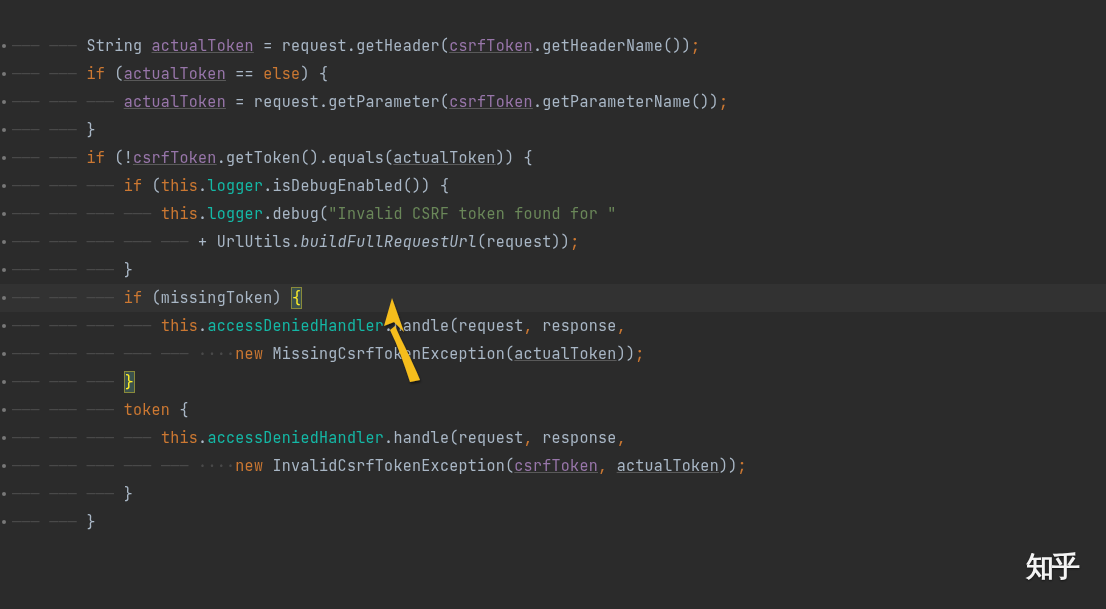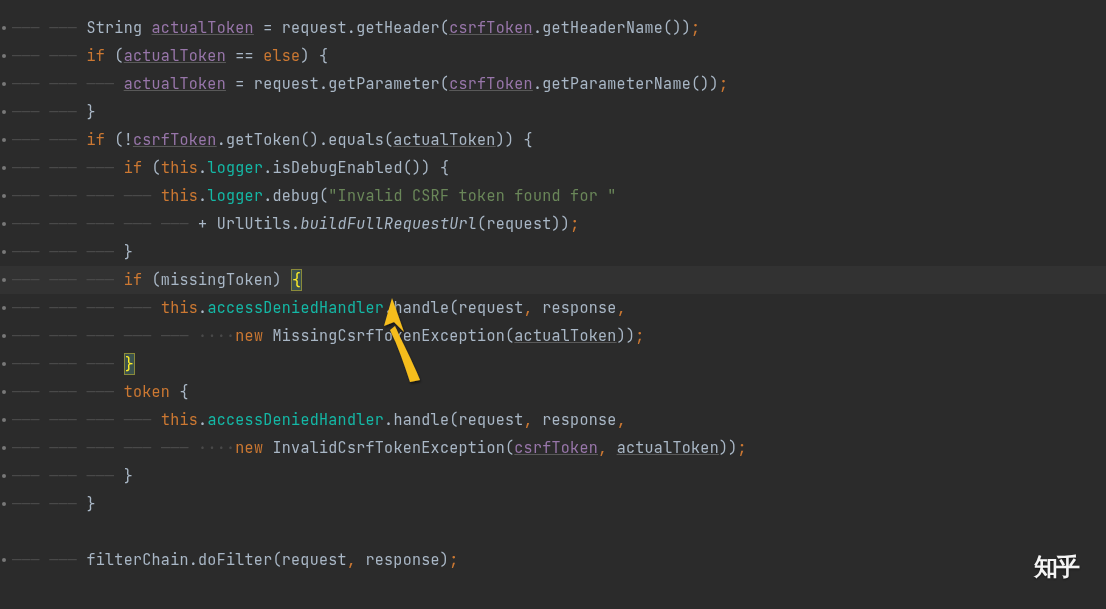--- a/index.html
+++ b/index.html
@@ -10,21 +10,21 @@
     line-height: 28px;
     color: #a9b7c6;
     width: 1106px;
     height: 609px;
     overflow: hidden;
     position: relative;
     letter-spacing: 0.3px;
   }
   .editor {
     position: relative;
-    padding-top: 14px;
+    padding-top: 32px;
   }
   .line {
     display: flex;
     white-space: pre;
     height: 28px;
     align-items: center;
   }
   .line.hl { background: #323232; }
   .gutter {
     width: 8px;
@@ -54,21 +54,21 @@
     left: 380px;
     top: 298px;
     pointer-events: none;
   }
   .watermark {
     position: absolute;
     right: 28px;
     bottom: 28px;
     color: #ffffff;
     font-family: "PingFang SC", "Helvetica Neue", sans-serif;
-    font-size: 24px;
+    font-size: 28px;
     opacity: 0.95;
     display: flex;
     align-items: center;
     gap: 8px;
     text-shadow: 0 1px 2px rgba(0,0,0,.6);
   }
   .watermark .zhihu-glyph {
     font-weight: bold;
     letter-spacing: -2px;
   }
@@ -89,21 +89,20 @@
     <div class="line hl"><div class="gutter"><div class="dot"></div></div><div class="code"><span class="ws">———</span><span class="ws">&nbsp;</span><span class="ws">———</span><span class="ws">&nbsp;</span><span class="ws">———</span><span class="ws">&nbsp;</span><span class="kw">if</span><span class="ident"> (missingToken) </span><span class="bracket-match">{</span></div></div>
     <div class="line"><div class="gutter"><div class="dot"></div></div><div class="code"><span class="ws">———</span><span class="ws">&nbsp;</span><span class="ws">———</span><span class="ws">&nbsp;</span><span class="ws">———</span><span class="ws">&nbsp;</span><span class="ws">———</span><span class="ws">&nbsp;</span><span class="kw">this</span><span class="ident">.</span><span class="field-nou">accessDeniedHandler</span><span class="ident">.handle(request</span><span class="punct">,</span><span class="ident"> response</span><span class="punct">,</span></div></div>
     <div class="line"><div class="gutter"><div class="dot"></div></div><div class="code"><span class="ws">———</span><span class="ws">&nbsp;</span><span class="ws">———</span><span class="ws">&nbsp;</span><span class="ws">———</span><span class="ws">&nbsp;</span><span class="ws">———</span><span class="ws">&nbsp;</span><span class="ws">———</span><span class="ws">&nbsp;</span><span class="ws">····</span><span class="kw">new</span><span class="ident"> MissingCsrfTokenException(</span><span class="und">actualToken</span><span class="ident">))</span><span class="punct">;</span></div></div>
     <div class="line"><div class="gutter"><div class="dot"></div></div><div class="code"><span class="ws">———</span><span class="ws">&nbsp;</span><span class="ws">———</span><span class="ws">&nbsp;</span><span class="ws">———</span><span class="ws">&nbsp;</span><span class="bracket-match">}</span></div></div>
     <div class="line"><div class="gutter"><div class="dot"></div></div><div class="code"><span class="ws">———</span><span class="ws">&nbsp;</span><span class="ws">———</span><span class="ws">&nbsp;</span><span class="ws">———</span><span class="ws">&nbsp;</span><span class="kw">token</span><span class="ident"> {</span></div></div>
     <div class="line"><div class="gutter"><div class="dot"></div></div><div class="code"><span class="ws">———</span><span class="ws">&nbsp;</span><span class="ws">———</span><span class="ws">&nbsp;</span><span class="ws">———</span><span class="ws">&nbsp;</span><span class="ws">———</span><span class="ws">&nbsp;</span><span class="kw">this</span><span class="ident">.</span><span class="field-nou">accessDeniedHandler</span><span class="ident">.handle(request</span><span class="punct">,</span><span class="ident"> response</span><span class="punct">,</span></div></div>
     <div class="line"><div class="gutter"><div class="dot"></div></div><div class="code"><span class="ws">———</span><span class="ws">&nbsp;</span><span class="ws">———</span><span class="ws">&nbsp;</span><span class="ws">———</span><span class="ws">&nbsp;</span><span class="ws">———</span><span class="ws">&nbsp;</span><span class="ws">———</span><span class="ws">&nbsp;</span><span class="ws">····</span><span class="kw">new</span><span class="ident"> InvalidCsrfTokenException(</span><span class="field">csrfToken</span><span class="punct">,</span><span class="ident"> </span><span class="und">actualToken</span><span class="ident">))</span><span class="punct">;</span></div></div>
     <div class="line"><div class="gutter"><div class="dot"></div></div><div class="code"><span class="ws">———</span><span class="ws">&nbsp;</span><span class="ws">———</span><span class="ws">&nbsp;</span><span class="ws">———</span><span class="ws">&nbsp;</span><span class="ident">}</span></div></div>
     <div class="line"><div class="gutter"><div class="dot"></div></div><div class="code"><span class="ws">———</span><span class="ws">&nbsp;</span><span class="ws">———</span><span class="ws">&nbsp;</span><span class="ident">}</span></div></div>
     <div class="line"><div class="gutter"></div><div class="code"></div></div>
-    <div class="line"><div class="gutter"><div class="dot"></div></div><div class="code"><span class="ws">———</span><span class="ws">&nbsp;</span><span class="ws">———</span><span class="ws">&nbsp;</span><span class="ident">filterChain.doFilter(request</span><span class="punct">,</span><span class="ident"> response)</span><span class="punct">;</span></div></div>
   </div>
 
 <svg class="cursor-arrow" width="56" height="90" viewBox="0 0 56 90">
   <defs>
     <filter id="ds" x="-20%" y="-20%" width="140%" height="140%">
       <feDropShadow dx="1" dy="2" stdDeviation="1" flood-color="#000" flood-opacity=".5"></feDropShadow>
     </filter>
   </defs>
   <g filter="url(#ds)" fill="#f5bd1f">
     <polygon points="12,0 4,28 14,24 24,34"></polygon>

